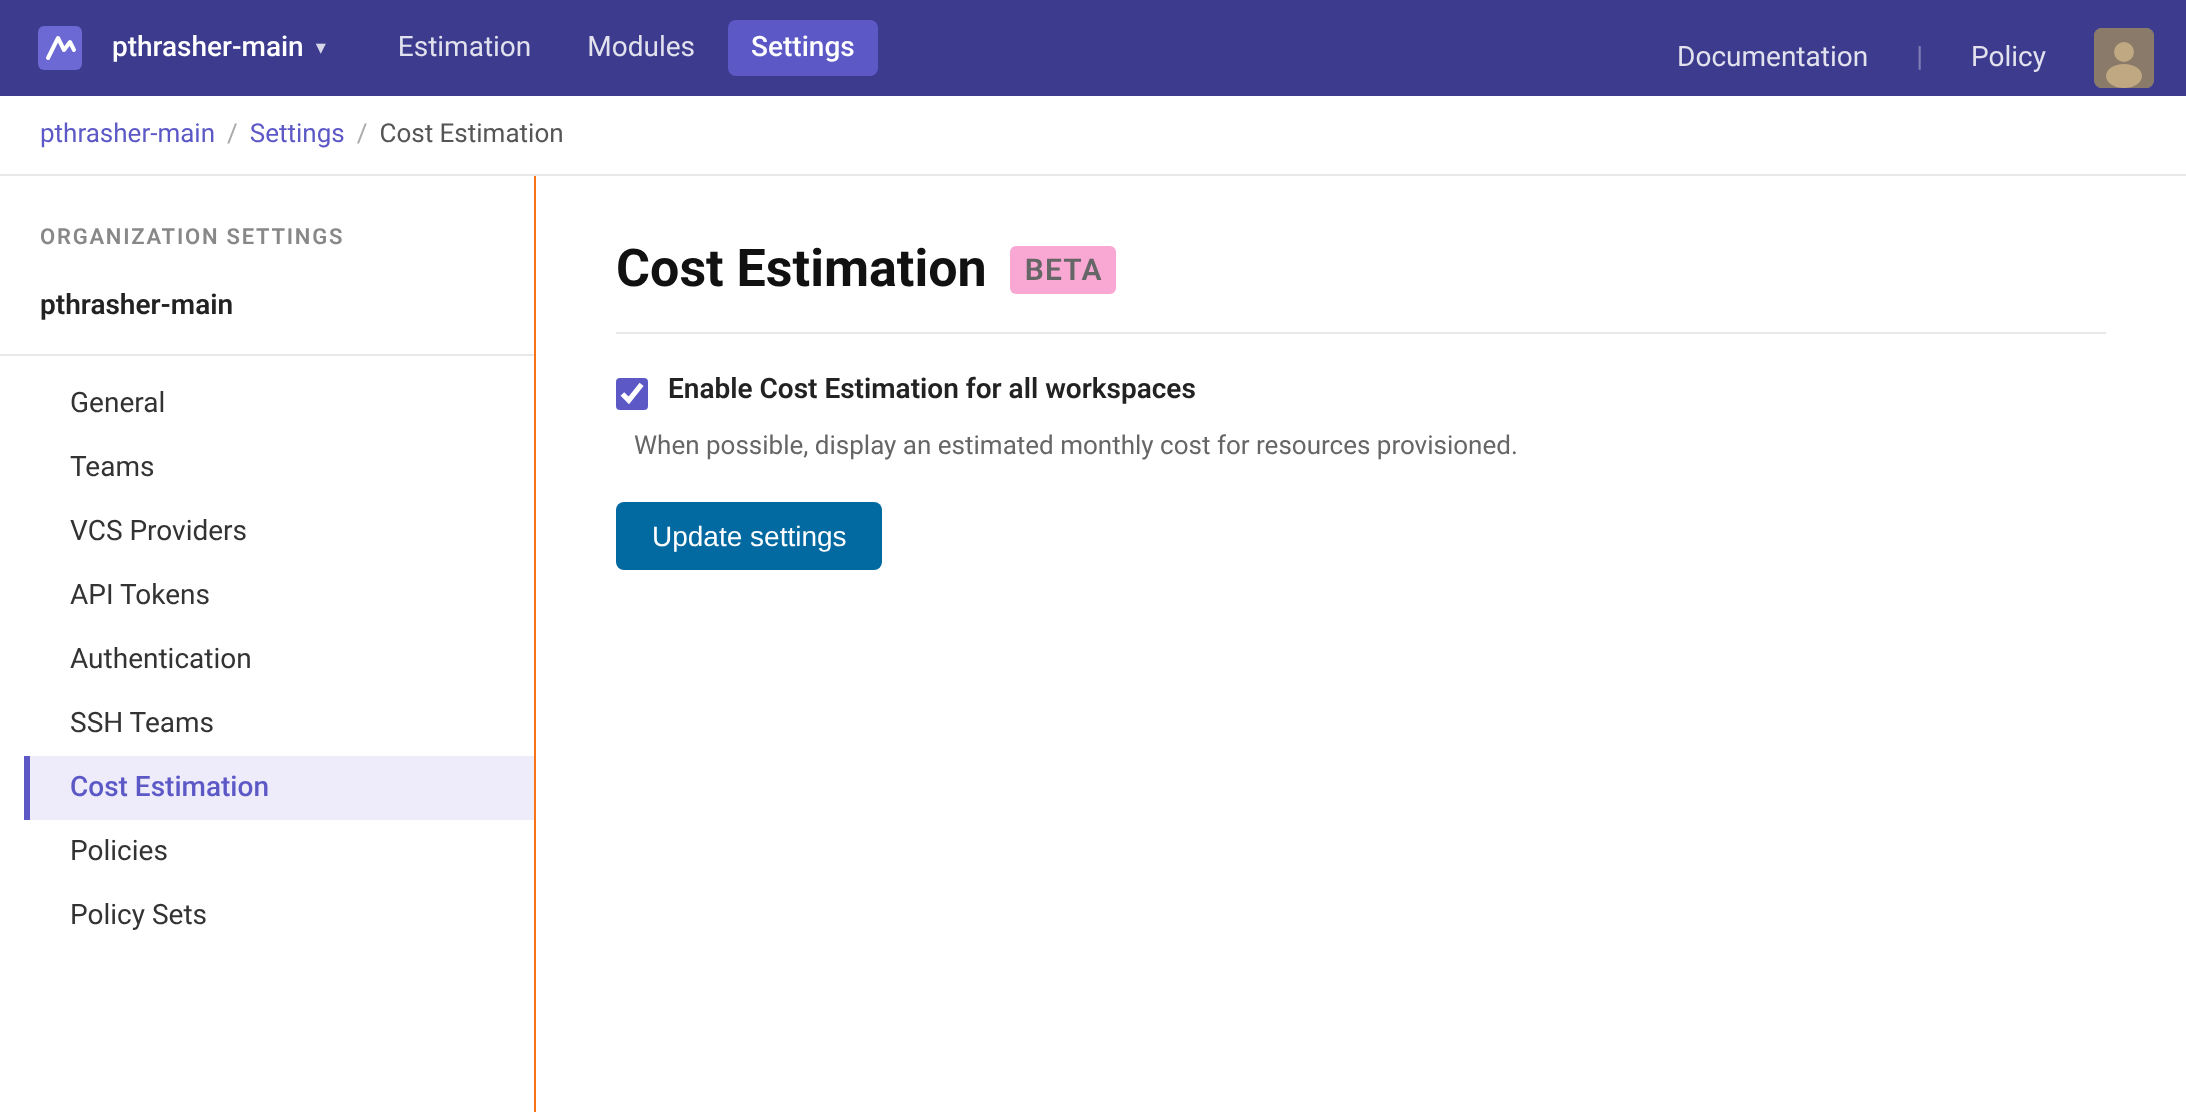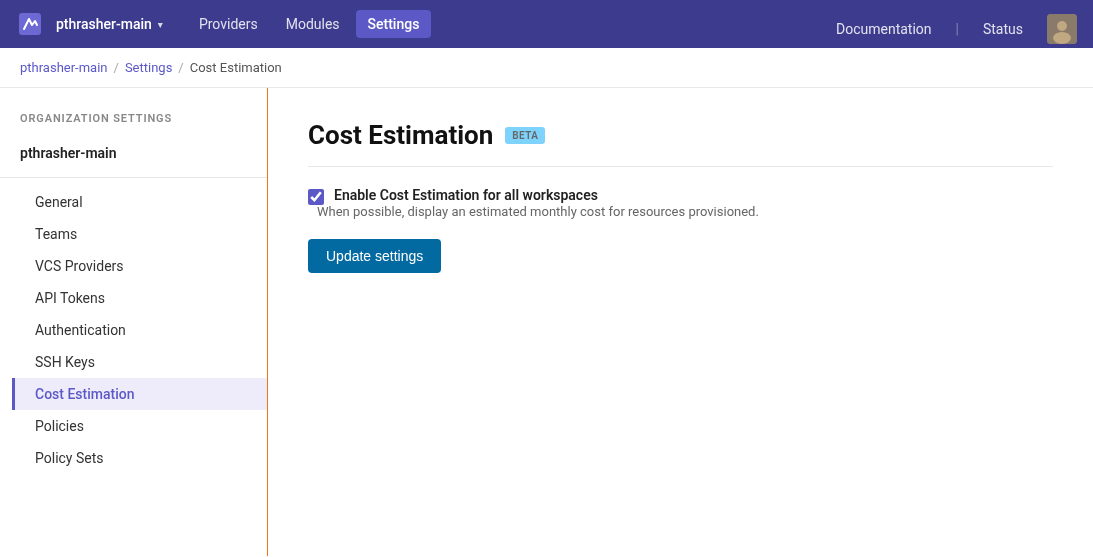--- a/index.html
+++ b/index.html
@@ -149,33 +149,34 @@
       margin-bottom: 20px;
       padding-bottom: 16px;
       border-bottom: 1px solid #e8e8e8;
     }
     .page-title {
       font-size: 26px;
       font-weight: 700;
       color: #111;
     }
     .beta-badge {
-      background: #7dd3fc;
+      background: #f9a8d4;
       color: #666;
-      font-size: 10px;
+      font-size: 15px;
       font-weight: 600;
       padding: 3px 7px;
       border-radius: 3px;
       letter-spacing: 0.04em;
     }
 
     .setting-row {
       display: flex;
       align-items: flex-start;
       gap: 10px;
+      margin-bottom: 12px;
     }
     .setting-checkbox {
       width: 16px;
       height: 16px;
       accent-color: #5c59c7;
       margin-top: 1px;
       cursor: pointer;
     }
     .setting-label {
       font-size: 14px;
@@ -223,28 +224,28 @@
     <svg width="22" height="22" viewBox="0 0 22 22" fill="none">
       <rect width="22" height="22" rx="3" fill="#6c69d4"></rect>
       <path d="M5 16 L10 6 L13 12 L16 8 L18 12" stroke="white" stroke-width="2" fill="none" stroke-linejoin="round" stroke-linecap="round"></path>
     </svg>
   </div>
   <div class="topnav-brand">
     <span>pthrasher-main</span>
     <span class="chevron">▾</span>
   </div>
   <div class="topnav-links">
-    <a class="topnav-link">Providers</a>
+    <a class="topnav-link">Estimation</a>
     <a class="topnav-link">Modules</a>
     <a class="topnav-link active">Settings</a>
   </div>
   <div class="topnav-right">
     <a class="topnav-link" style="color:rgba(255,255,255,0.85)">Documentation</a>
     <span class="divider">|</span>
-    <a class="topnav-link" style="color:rgba(255,255,255,0.85)">Status</a>
+    <a class="topnav-link" style="color:rgba(255,255,255,0.85)">Policy</a>
     <div class="topnav-avatar">
       <svg width="30" height="30" viewBox="0 0 30 30" fill="none">
         <rect width="30" height="30" fill="#8a7a6a"></rect>
         <circle cx="15" cy="12" r="5" fill="#c0a882"></circle>
         <ellipse cx="15" cy="24" rx="9" ry="6" fill="#c0a882"></ellipse>
       </svg>
     </div>
   </div>
 </nav>
 
@@ -259,21 +260,21 @@
 <div class="layout">
 
   <aside class="sidebar">
     <div class="sidebar-section-label">Organization Settings</div>
     <div class="sidebar-org-name">pthrasher-main</div>
     <a class="sidebar-item">General</a>
     <a class="sidebar-item">Teams</a>
     <a class="sidebar-item">VCS Providers</a>
     <a class="sidebar-item">API Tokens</a>
     <a class="sidebar-item">Authentication</a>
-    <a class="sidebar-item">SSH Keys</a>
+    <a class="sidebar-item">SSH Teams</a>
     <a class="sidebar-item active">Cost Estimation</a>
     <a class="sidebar-item">Policies</a>
     <a class="sidebar-item">Policy Sets</a>
   </aside>
 
   <main class="main">
     <div class="page-header">
       <h1 class="page-title">Cost Estimation</h1>
       <span class="beta-badge">BETA</span>
     </div>

